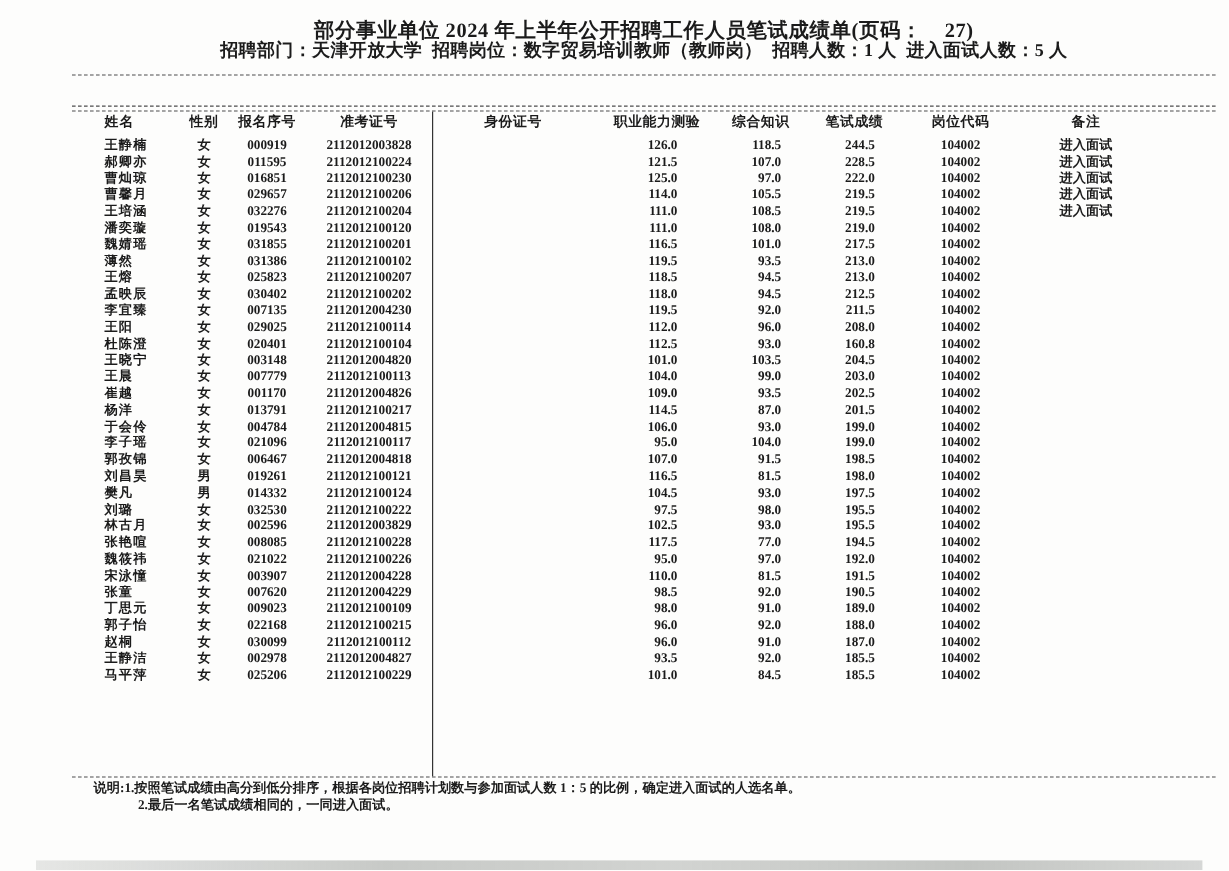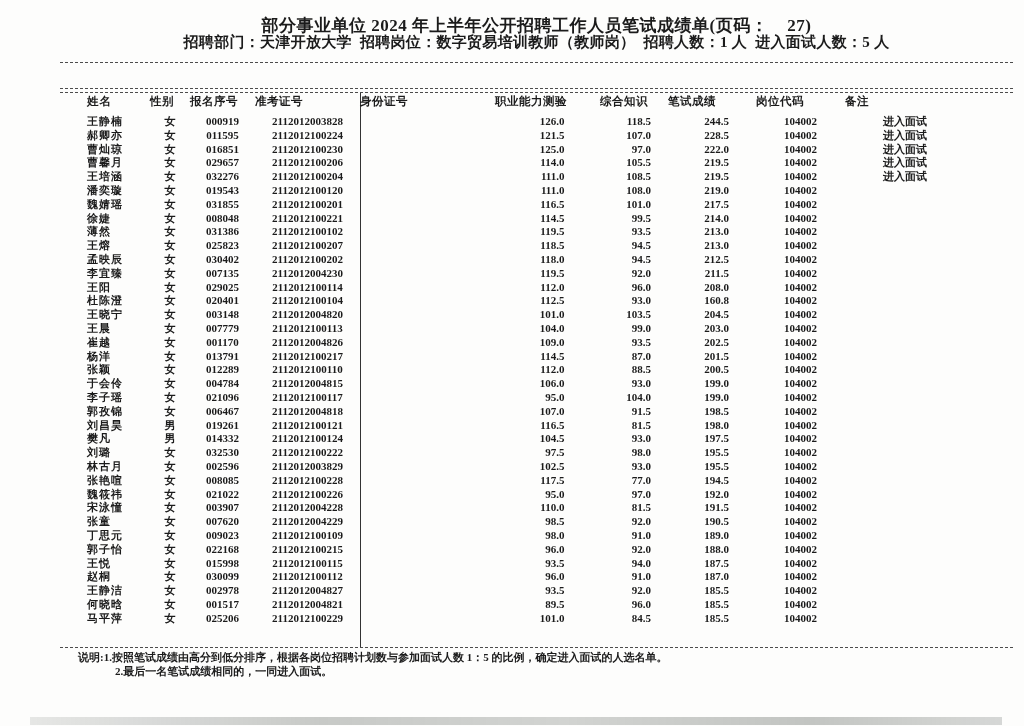--- a/index.html
+++ b/index.html
@@ -31,21 +31,21 @@
 
   
   .vrule { position:absolute; left:360px; top:93px; height:554px; width:0; border-left:1.5px solid #333; }
 
   table.score-table {
     position:absolute; left:60px; top:63px; width:905px;
     border-collapse:collapse; table-layout:fixed;margin-top:25px;
   }
   .score-table th {
     height:27px; padding:0; font-size:11.5px; font-weight:700;
-    text-align:left; vertical-align:middle; letter-spacing:0.5px;
+    text-align:center; vertical-align:middle; letter-spacing:0.5px;
   }
   .score-table td {
     height:13.8px; padding:0; font-size:11px; font-weight:600;
     text-align:center; vertical-align:middle; line-height:13.8px;
     white-space:nowrap; overflow:hidden;
   }
   .score-table .col-0 { text-align:left; padding-left:27px; letter-spacing:1px; }
   .score-table td .num {
     display:inline-block; width:34px; text-align:right;
     font-family:"Liberation Serif","DejaVu Serif",serif;
@@ -187,32 +187,20 @@
           <td class="col-2">031855</td>
           <td class="col-3">2112012100201</td>
           <td class="col-4"></td>
           <td class="col-5"><span class="num">116.5</span></td>
           <td class="col-6"><span class="num">101.0</span></td>
           <td class="col-7"><span class="num">217.5</span></td>
           <td class="col-8">104002</td>
           <td class="col-9"></td>
         </tr>
         <tr>
-          <td class="col-0">徐婕</td>
-          <td class="col-1">女</td>
-          <td class="col-2">008048</td>
-          <td class="col-3">2112012100221</td>
-          <td class="col-4"></td>
-          <td class="col-5"><span class="num">114.5</span></td>
-          <td class="col-6"><span class="num">99.5</span></td>
-          <td class="col-7"><span class="num">214.0</span></td>
-          <td class="col-8">104002</td>
-          <td class="col-9"></td>
-        </tr>
-        <tr>
           <td class="col-0">薄然</td>
           <td class="col-1">女</td>
           <td class="col-2">031386</td>
           <td class="col-3">2112012100102</td>
           <td class="col-4"></td>
           <td class="col-5"><span class="num">119.5</span></td>
           <td class="col-6"><span class="num">93.5</span></td>
           <td class="col-7"><span class="num">213.0</span></td>
           <td class="col-8">104002</td>
           <td class="col-9"></td>
@@ -315,32 +303,20 @@
         </tr>
         <tr>
           <td class="col-0">杨洋</td>
           <td class="col-1">女</td>
           <td class="col-2">013791</td>
           <td class="col-3">2112012100217</td>
           <td class="col-4"></td>
           <td class="col-5"><span class="num">114.5</span></td>
           <td class="col-6"><span class="num">87.0</span></td>
           <td class="col-7"><span class="num">201.5</span></td>
-          <td class="col-8">104002</td>
-          <td class="col-9"></td>
-        </tr>
-        <tr>
-          <td class="col-0">张颖</td>
-          <td class="col-1">女</td>
-          <td class="col-2">012289</td>
-          <td class="col-3">2112012100110</td>
-          <td class="col-4"></td>
-          <td class="col-5"><span class="num">112.0</span></td>
-          <td class="col-6"><span class="num">88.5</span></td>
-          <td class="col-7"><span class="num">200.5</span></td>
           <td class="col-8">104002</td>
           <td class="col-9"></td>
         </tr>
         <tr>
           <td class="col-0">于会伶</td>
           <td class="col-1">女</td>
           <td class="col-2">004784</td>
           <td class="col-3">2112012004815</td>
           <td class="col-4"></td>
           <td class="col-5"><span class="num">106.0</span></td>
@@ -487,63 +463,39 @@
           <td class="col-2">022168</td>
           <td class="col-3">2112012100215</td>
           <td class="col-4"></td>
           <td class="col-5"><span class="num">96.0</span></td>
           <td class="col-6"><span class="num">92.0</span></td>
           <td class="col-7"><span class="num">188.0</span></td>
           <td class="col-8">104002</td>
           <td class="col-9"></td>
         </tr>
         <tr>
-          <td class="col-0">王悦</td>
-          <td class="col-1">女</td>
-          <td class="col-2">015998</td>
-          <td class="col-3">2112012100115</td>
-          <td class="col-4"></td>
-          <td class="col-5"><span class="num">93.5</span></td>
-          <td class="col-6"><span class="num">94.0</span></td>
-          <td class="col-7"><span class="num">187.5</span></td>
-          <td class="col-8">104002</td>
-          <td class="col-9"></td>
-        </tr>
-        <tr>
           <td class="col-0">赵桐</td>
           <td class="col-1">女</td>
           <td class="col-2">030099</td>
           <td class="col-3">2112012100112</td>
           <td class="col-4"></td>
           <td class="col-5"><span class="num">96.0</span></td>
           <td class="col-6"><span class="num">91.0</span></td>
           <td class="col-7"><span class="num">187.0</span></td>
           <td class="col-8">104002</td>
           <td class="col-9"></td>
         </tr>
         <tr>
           <td class="col-0">王静洁</td>
           <td class="col-1">女</td>
           <td class="col-2">002978</td>
           <td class="col-3">2112012004827</td>
           <td class="col-4"></td>
           <td class="col-5"><span class="num">93.5</span></td>
           <td class="col-6"><span class="num">92.0</span></td>
-          <td class="col-7"><span class="num">185.5</span></td>
-          <td class="col-8">104002</td>
-          <td class="col-9"></td>
-        </tr>
-        <tr>
-          <td class="col-0">何晓晗</td>
-          <td class="col-1">女</td>
-          <td class="col-2">001517</td>
-          <td class="col-3">2112012004821</td>
-          <td class="col-4"></td>
-          <td class="col-5"><span class="num">89.5</span></td>
-          <td class="col-6"><span class="num">96.0</span></td>
           <td class="col-7"><span class="num">185.5</span></td>
           <td class="col-8">104002</td>
           <td class="col-9"></td>
         </tr>
         <tr>
           <td class="col-0">马平萍</td>
           <td class="col-1">女</td>
           <td class="col-2">025206</td>
           <td class="col-3">2112012100229</td>
           <td class="col-4"></td>

